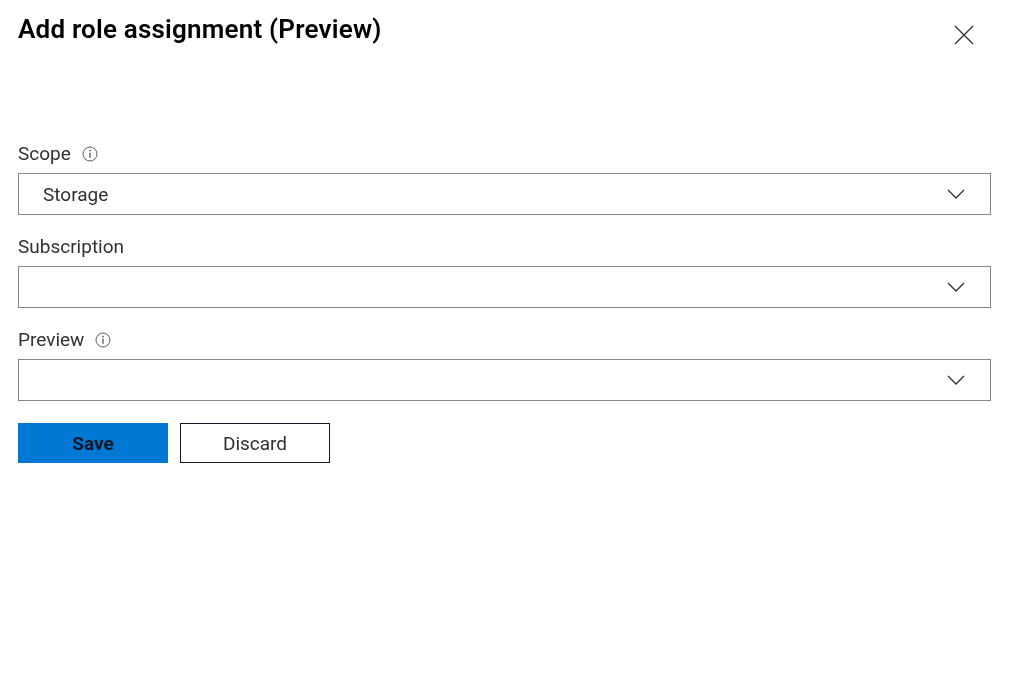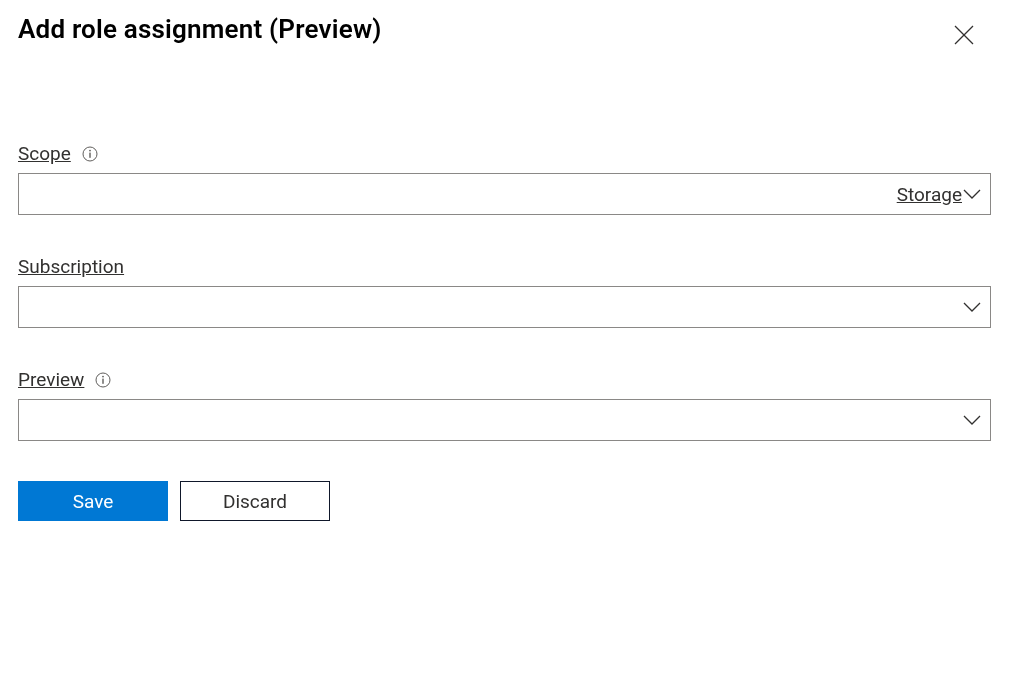--- a/index.html
+++ b/index.html
@@ -25,22 +25,21 @@
       cursor: pointer;
       padding: 6px;
       margin-top: 4px;
       margin-right: 10px;
     }
     .close-icon svg { display:block; }
     .form {
       margin-top: 90px;
     }
     .field {
-      margin-bottom: 40px;
-      text-decoration: underline;
+      margin-bottom: 20px;
     }
     .field-label-row {
       display: flex;
       align-items: center;
       gap: 10px;
       margin-bottom: 8px;
     }
     .field-label {
       font-size: 19px;
       color: #323130;
@@ -53,22 +52,22 @@
       justify-content: center;
     }
     .info-icon svg { display:block; }
     .select {
       width: 100%;
       height: 42px;
       border: 1px solid #8a8886;
       background: #ffffff;
       display: flex;
       align-items: center;
-      justify-content: flex-end;
-      padding: 0 8px;
+      justify-content: space-between;
+      padding: 0 24px;
       cursor: pointer;
       font-size: 19px;
       color: #323130;
     }
     .select-value {
       display: flex;
       align-items: center;
       gap: 8px;
     }
     .chevron {
@@ -91,22 +90,22 @@
     .btn {
       height: 40px;
       min-width: 150px;
       font-size: 19px;
       font-family: inherit;
       cursor: pointer;
       border: none;
     }
     .btn-primary {
       background: #0078d4;
-      color: #ffffff;
-      font-weight: 400;
+      color: #0f172a;
+      font-weight: 700;
     }
     .btn-secondary {
       background: #ffffff;
       color: #323130;
       border: 1px solid #0f172a;
     }
   </style>
 </head>
 <body>
 

